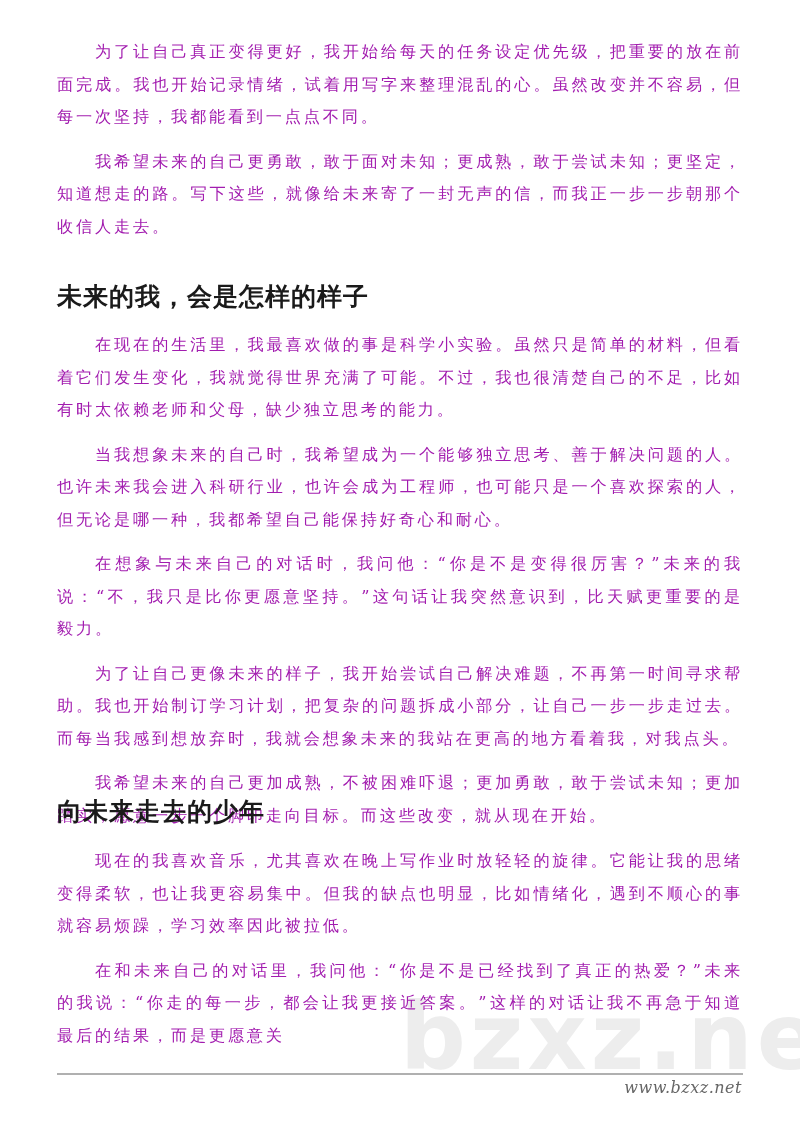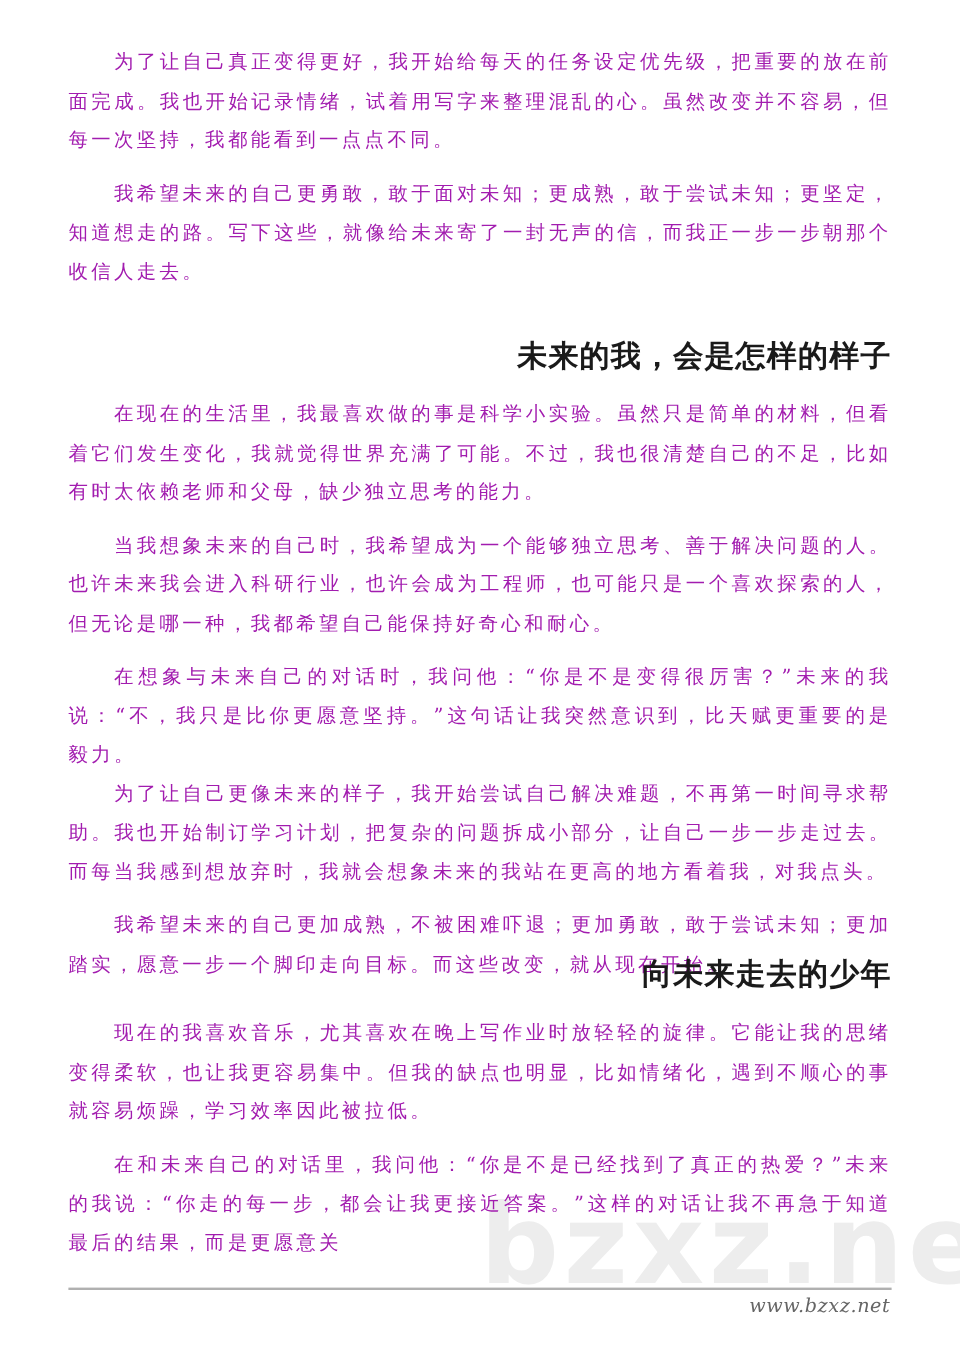--- a/index.html
+++ b/index.html
@@ -16,21 +16,21 @@
     text-indent: 38px;
     margin: 0;
     text-align: justify;
     color: #a21caf;
   }
   .h {
     font-family: "DejaVu Sans", "Liberation Sans", sans-serif;
     font-weight: bold;
     font-size: 25px;
     letter-spacing: 1px;
-    text-align: right;
+    text-align: left;
     color: #1a1a1a;
     margin: 0;
     position: absolute; left: 0; width: 686px;
   }
   .blk { position: absolute; left: 0; width: 686px; }
   .watermark {
     position: absolute; left: 400px; top: 992px;
     font-family: "DejaVu Sans", "Liberation Sans", sans-serif;
     font-weight: bold; font-size: 92px; letter-spacing: 4px;
     color: #ededed; z-index: 0; line-height: 1;
@@ -51,21 +51,21 @@
 <div class="page content">
   <div class="blk" style="top:36px">
     <p class="para" style="margin-bottom:12px">为了让自己真正变得更好，我开始给每天的任务设定优先级，把重要的放在前面完成。我也开始记录情绪，试着用写字来整理混乱的心。虽然改变并不容易，但每一次坚持，我都能看到一点点不同。</p>
     <p class="para">我希望未来的自己更勇敢，敢于面对未知；更成熟，敢于尝试未知；更坚定，知道想走的路。写下这些，就像给未来寄了一封无声的信，而我正一步一步朝那个收信人走去。</p>
   </div>
 
   <h2 class="h" style="top:280px">未来的我，会是怎样的样子</h2>
   <div class="blk" style="top:329px">
     <p class="para" style="margin-bottom:12px">在现在的生活里，我最喜欢做的事是科学小实验。虽然只是简单的材料，但看着它们发生变化，我就觉得世界充满了可能。不过，我也很清楚自己的不足，比如有时太依赖老师和父母，缺少独立思考的能力。</p>
     <p class="para" style="margin-bottom:12px">当我想象未来的自己时，我希望成为一个能够独立思考、善于解决问题的人。也许未来我会进入科研行业，也许会成为工程师，也可能只是一个喜欢探索的人，但无论是哪一种，我都希望自己能保持好奇心和耐心。</p>
-    <p class="para" style="margin-bottom:0">在想象与未来自己的对话时，我问他：“你是不是变得很厉害？”未来的我说：“不，我只是比你更愿意坚持。”这句话让我突然意识到，比天赋更重要的是毅力。</p>
+    <p class="para" style="margin-bottom:12px">在想象与未来自己的对话时，我问他：“你是不是变得很厉害？”未来的我说：“不，我只是比你更愿意坚持。”这句话让我突然意识到，比天赋更重要的是毅力。</p>
     <p class="para" style="margin-bottom:12px">为了让自己更像未来的样子，我开始尝试自己解决难题，不再第一时间寻求帮助。我也开始制订学习计划，把复杂的问题拆成小部分，让自己一步一步走过去。而每当我感到想放弃时，我就会想象未来的我站在更高的地方看着我，对我点头。</p>
     <p class="para">我希望未来的自己更加成熟，不被困难吓退；更加勇敢，敢于尝试未知；更加踏实，愿意一步一个脚印走向目标。而这些改变，就从现在开始。</p>
   </div>
 
   <h2 class="h" style="top:795px">向未来走去的少年</h2>
   <div class="blk" style="top:845px">
     <p class="para" style="margin-bottom:12px">现在的我喜欢音乐，尤其喜欢在晚上写作业时放轻轻的旋律。它能让我的思绪变得柔软，也让我更容易集中。但我的缺点也明显，比如情绪化，遇到不顺心的事就容易烦躁，学习效率因此被拉低。</p>
     <p class="para">在和未来自己的对话里，我问他：“你是不是已经找到了真正的热爱？”未来的我说：“你走的每一步，都会让我更接近答案。”这样的对话让我不再急于知道最后的结果，而是更愿意关</p>
   </div>
 </div>

